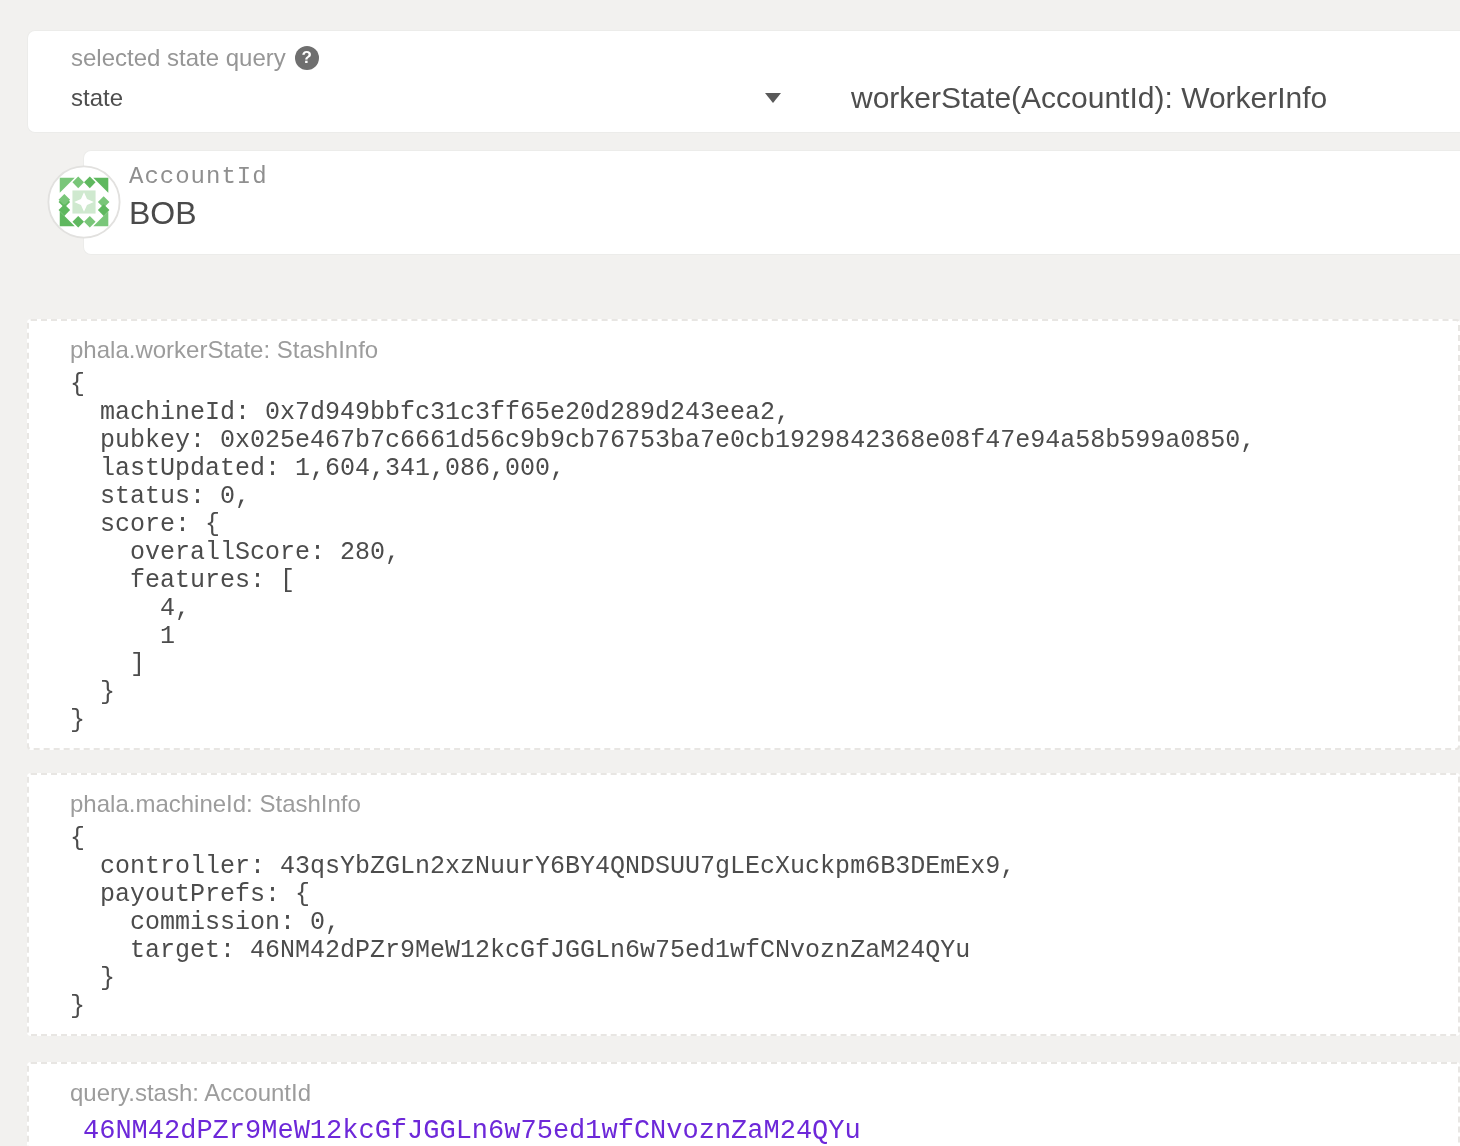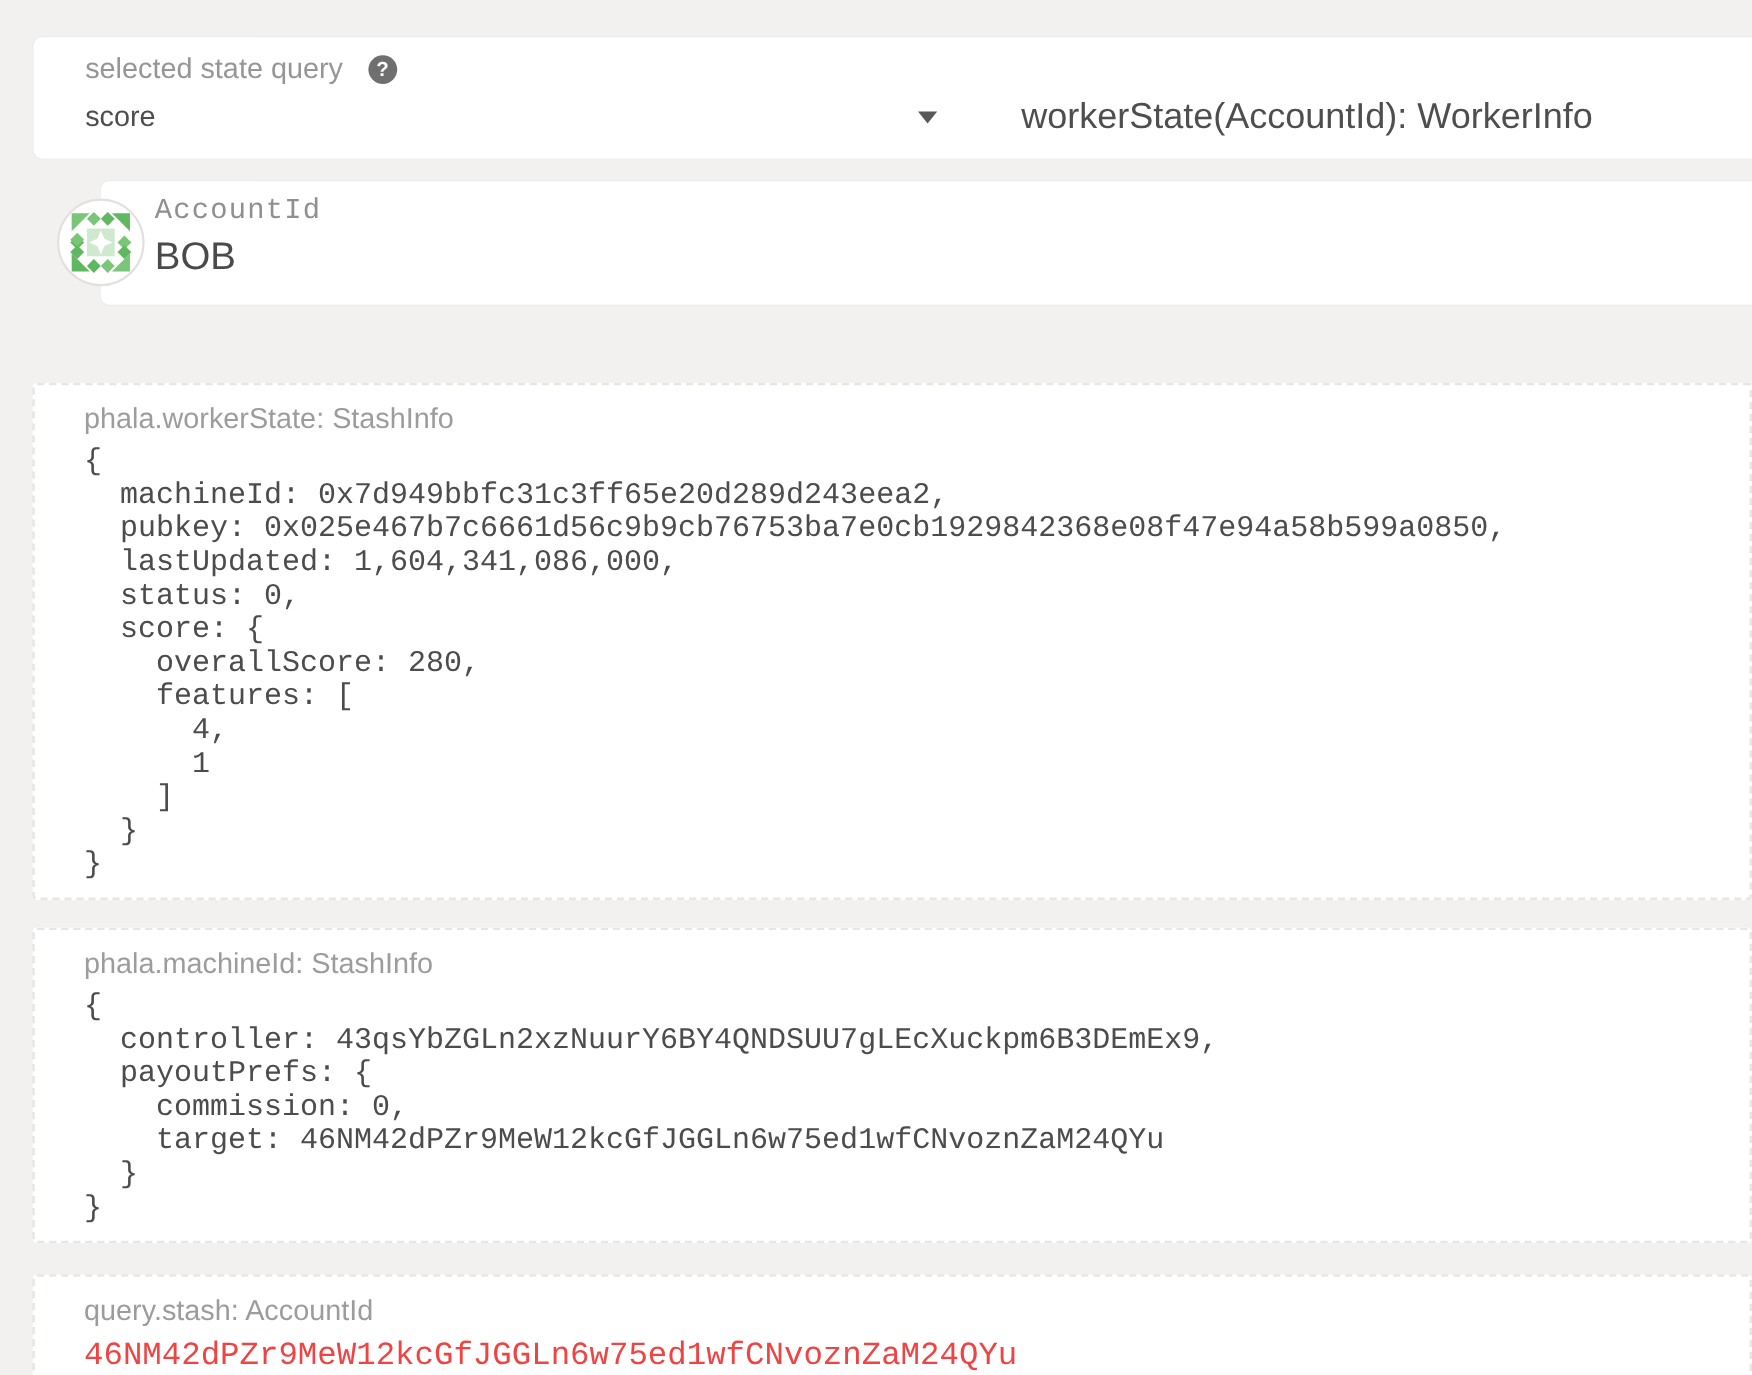--- a/index.html
+++ b/index.html
@@ -14,21 +14,21 @@
   
   .query-box{
     margin:30px 0 0 27px;
     background:#fff;
     border:1px solid #ececea;
     border-right:none;
     border-radius:8px 0 0 8px;
     height:103px;box-sizing:border-box;
     padding:13px 0 0 43px;
   }
-  .label-row{display:flex;align-items:center;gap:21px;}
+  .label-row{display:flex;align-items:center;gap:9px;}
   .query-label{font-size:24px;color:#969696;}
   .help-icon{
     width:24px;height:24px;border-radius:50%;
     background:#6f6f6f;color:#fff;
     font-size:17px;font-weight:bold;
     display:flex;align-items:center;justify-content:center;
     cursor:pointer;user-select:none;
   }
   .query-row{display:flex;align-items:center;margin-top:9px;}
   .module-select{
@@ -75,35 +75,36 @@
   .rb2{margin-top:23px;}
   .rb3{margin-top:26px;}
   .result-title{font-size:24px;color:#9c9c9c;}
   .result-body{
     margin:7px 0 0 0;
     font-size:25px;line-height:28px;color:#4c4c4c;
     white-space:pre;
   }
   .result-value{
     margin-top:9px;
-    font-size:27px;color:#ef4444;
+    font-size:27px;color:#6d28d9;
     white-space:pre;
+    margin-left:13px;
   }
 </style>
 </head>
 <body>
 
 <div class="query-box">
   <div class="label-row">
     <span class="query-label">selected state query</span>
     <span class="help-icon">?</span>
   </div>
   <div class="query-row">
     <div class="module-select">
-      <span class="module-value">score</span>
+      <span class="module-value">state</span>
       <span class="caret"></span>
     </div>
     <div class="method-select">
       <span class="method-value">workerState(AccountId): WorkerInfo</span>
     </div>
   </div>
 </div>
 
 <div class="account-box">
   <span class="identicon">

